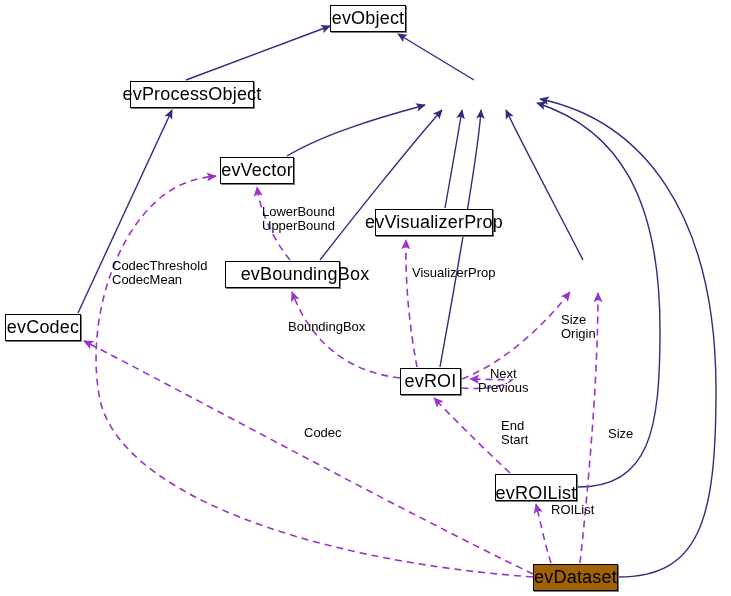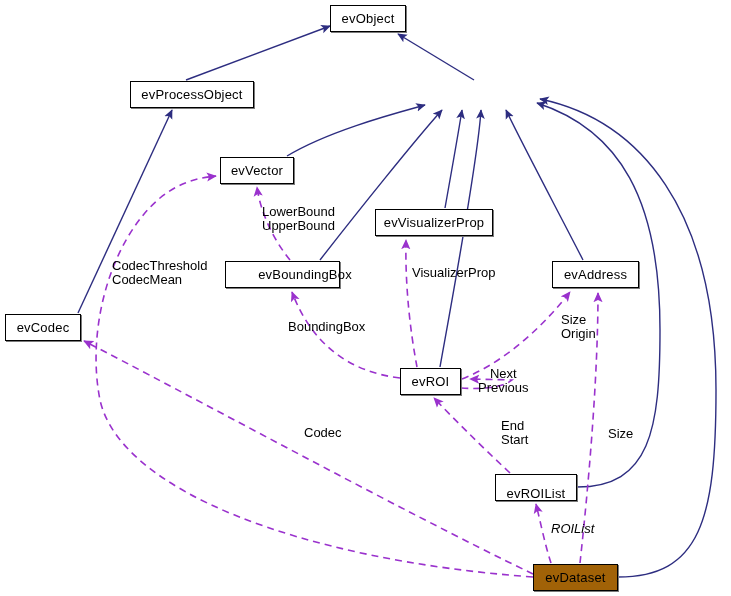--- a/index.html
+++ b/index.html
@@ -27,21 +27,21 @@
   }
   .node {
     position: absolute;
     box-sizing: border-box;
     background: #ffffff;
     border: 1px solid #000000;
     box-shadow: 1px 1px 0 0 #7a7a7a;
     display: flex;
     align-items: center;
     justify-content: center;
-    font-size: 13px;
+    font-size: 18px;
     line-height: 13px;
     color: #000000;
     letter-spacing: 0.2px;
     white-space: nowrap;
     z-index: 5;
   }
   .node.highlight {
     background: #a16207;
   }
   .node-label {
@@ -108,23 +108,20 @@
   </div>
   <div class="node" style="left: 220px; top: 157px; width: 74px; height: 27px;">
     <span class="node-label">evVector</span>
   </div>
   <div class="node" style="left: 375px; top: 209px; width: 118px; height: 27px;">
     <span class="node-label">evVisualizerProp</span>
   </div>
   <div class="node" style="left: 225px; top: 261px; width: 115px; height: 27px; padding-left: 45px;">
     <span class="node-label">evBoundingBox</span>
   </div>
-  <div class="node" style="left: 552px; top: 261px; width: 87px; height: 27px;">
-    <span class="node-label">evAddress</span>
-  </div>
   <div class="node" style="left: 5px; top: 314px; width: 76px; height: 27px;">
     <span class="node-label">evCodec</span>
   </div>
   <div class="node" style="left: 400px; top: 368px; width: 61px; height: 27px;">
     <span class="node-label">evROI</span>
   </div>
   <div class="node" style="left: 495px; top: 474px; width: 82px; height: 27px; align-items: flex-end;">
     <span class="node-label">evROIList</span>
   </div>
   <div class="node highlight" style="left: 533px; top: 564px; width: 85px; height: 27px;">
@@ -138,15 +135,15 @@
   <div class="edge-label" style="left: 412px; top: 266px;">VisualizerProp</div>
   <div class="edge-label" style="left: 288px; top: 320px;">BoundingBox</div>
   <div class="edge-label" style="left: 561px; top: 313px;">Size
 Origin</div>
   <div class="edge-label" style="left: 478px; top: 367px; text-align: center;">Next
 Previous</div>
   <div class="edge-label" style="left: 304px; top: 426px;">Codec</div>
   <div class="edge-label" style="left: 501px; top: 419px;">End
 Start</div>
   <div class="edge-label" style="left: 608px; top: 427px;">Size</div>
-  <div class="edge-label" style="left: 551px; top: 522px; font-style: italic;">ROIList</div>
+  <div class="edge-label" style="left: 551px; top: 503px;">ROIList</div>
 
 </div>
 
 </body></html>

